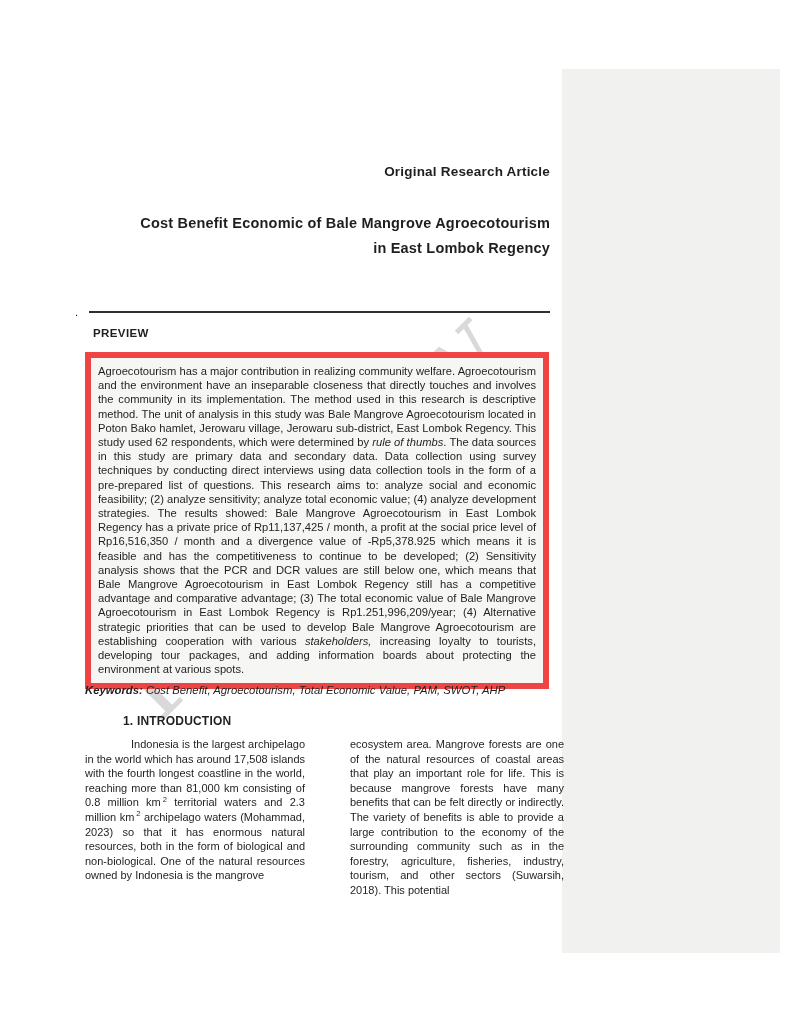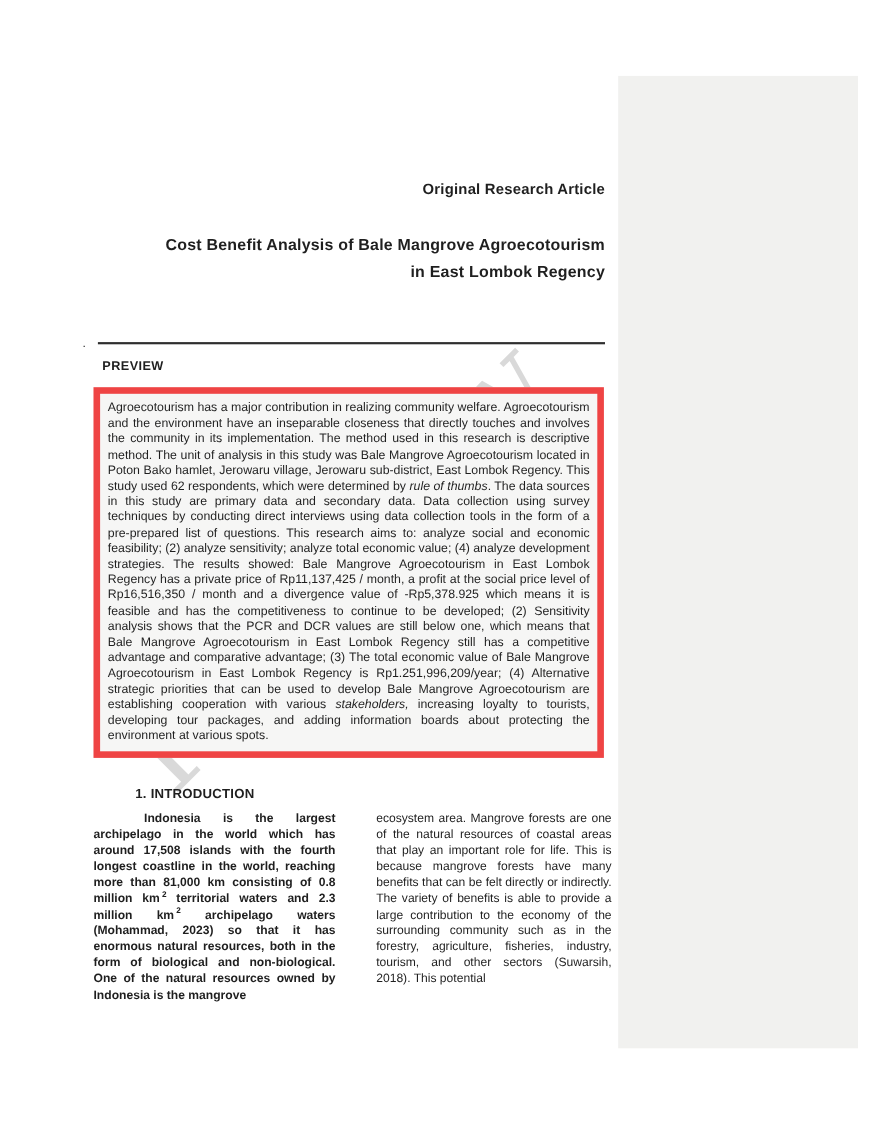--- a/index.html
+++ b/index.html
@@ -80,53 +80,54 @@
     font-size:12px; font-weight:bold; letter-spacing:0.2px;margin-left:38px;
   }
   .cols {
     position:absolute; top:737px; left:0;
     display:flex;
   }
   .col {
     font-size:11px; line-height:14.6px;
     text-align:justify;
   }
-  .col-left  { width:220px; margin-right:25px; text-indent:46px;font-weight:bold; }
+  .col-left  { width:220px; margin-right:33px; text-indent:46px; }
   .col-right { width:214px;margin-left:12px; }
   sup.sq { font-size:7.5px; vertical-align:super; line-height:0; margin-left:2px; }
 </style>
 </head>
 <body>
 
 <div class="page">
 
   <div class="gutter"></div>
 
   <div class="watermark">PREVIEW</div>
 
   <div class="content">
 
     <div class="article-type">Original Research Article</div>
 
     <h1 class="title">
-      <span>Cost Benefit Analysis of Bale Mangrove Agroecotourism</span>
+      <span>Cost Benefit Economic of Bale Mangrove Agroecotourism</span>
       <span>in East Lombok Regency</span>
     </h1>
 
     <div class="rule-row">
       <span class="rule-dot">.</span>
       <span class="rule-line"></span>
     </div>
 
     <div class="abs-head">PREVIEW</div>
 
     <div class="abs-box">
       <p><span>Agroecotourism has a major contribution in realizing community welfare. Agroecotourism and the environment have an inseparable closeness that directly touches and involves the community in its implementation. The method used in this research is descriptive method. The unit of analysis in this study was Bale Mangrove Agroecotourism located in Poton Bako hamlet, Jerowaru village, Jerowaru sub-district, East Lombok Regency. This study used 62 respondents, which were determined by</span><span class="it"> rule of thumbs</span><span>. The data sources in this study are primary data and secondary data. Data collection using survey techniques by conducting direct interviews using data collection tools in the form of a pre-prepared list of questions. This research aims to: analyze social and economic feasibility; (2) analyze sensitivity; analyze total economic value; (4) analyze development strategies. The results showed:  Bale Mangrove Agroecotourism in East Lombok Regency has a private price of Rp11,137,425 / month, a profit at the social price level of Rp16,516,350 / month and a divergence value of -Rp5,378.925 which means it is feasible and has the competitiveness to continue to be developed; (2) Sensitivity analysis shows that the PCR and DCR values are still below one, which means that Bale Mangrove Agroecotourism in East Lombok Regency still has a competitive advantage and comparative advantage; (3) The total economic value of Bale Mangrove Agroecotourism in East Lombok Regency is Rp1.251,996,209/year; (4) Alternative strategic priorities that can be used to develop Bale Mangrove Agroecotourism are establishing cooperation with various</span><span class="it"> stakeholders,</span><span> increasing loyalty to tourists, developing tour packages, and adding information boards about protecting the environment at various spots.</span></p>
     </div>
 
+    <p class="keywords"><span class="kw-label">Keywords:</span><span> Cost Benefit, Agroecotourism, Total Economic Value, PAM, SWOT, AHP</span></p>
 
     <div class="sec-head">1. INTRODUCTION</div>
 
     <div class="cols">
       <p class="col col-left"><span>Indonesia is the largest archipelago in the world which has around 17,508 islands with the fourth longest coastline in the world, reaching more than 81,000 km consisting of 0.8 million km</span><sup class="sq">2</sup><span> territorial waters and 2.3 million km</span><sup class="sq">2</sup><span> archipelago waters (Mohammad, 2023) so that it has enormous natural resources, both in the form of biological and non-biological. One of the natural resources owned by Indonesia is the mangrove</span></p>
       <p class="col col-right">ecosystem area.  Mangrove forests are one of the natural resources of coastal areas that play an important role for life. This is because mangrove forests have many benefits that can be felt directly or indirectly. The variety of benefits is able to provide a large contribution to the economy of the surrounding community such as in the forestry, agriculture, fisheries, industry, tourism, and other sectors (Suwarsih, 2018). This potential</p>
     </div>
 
   </div>
 </div>

